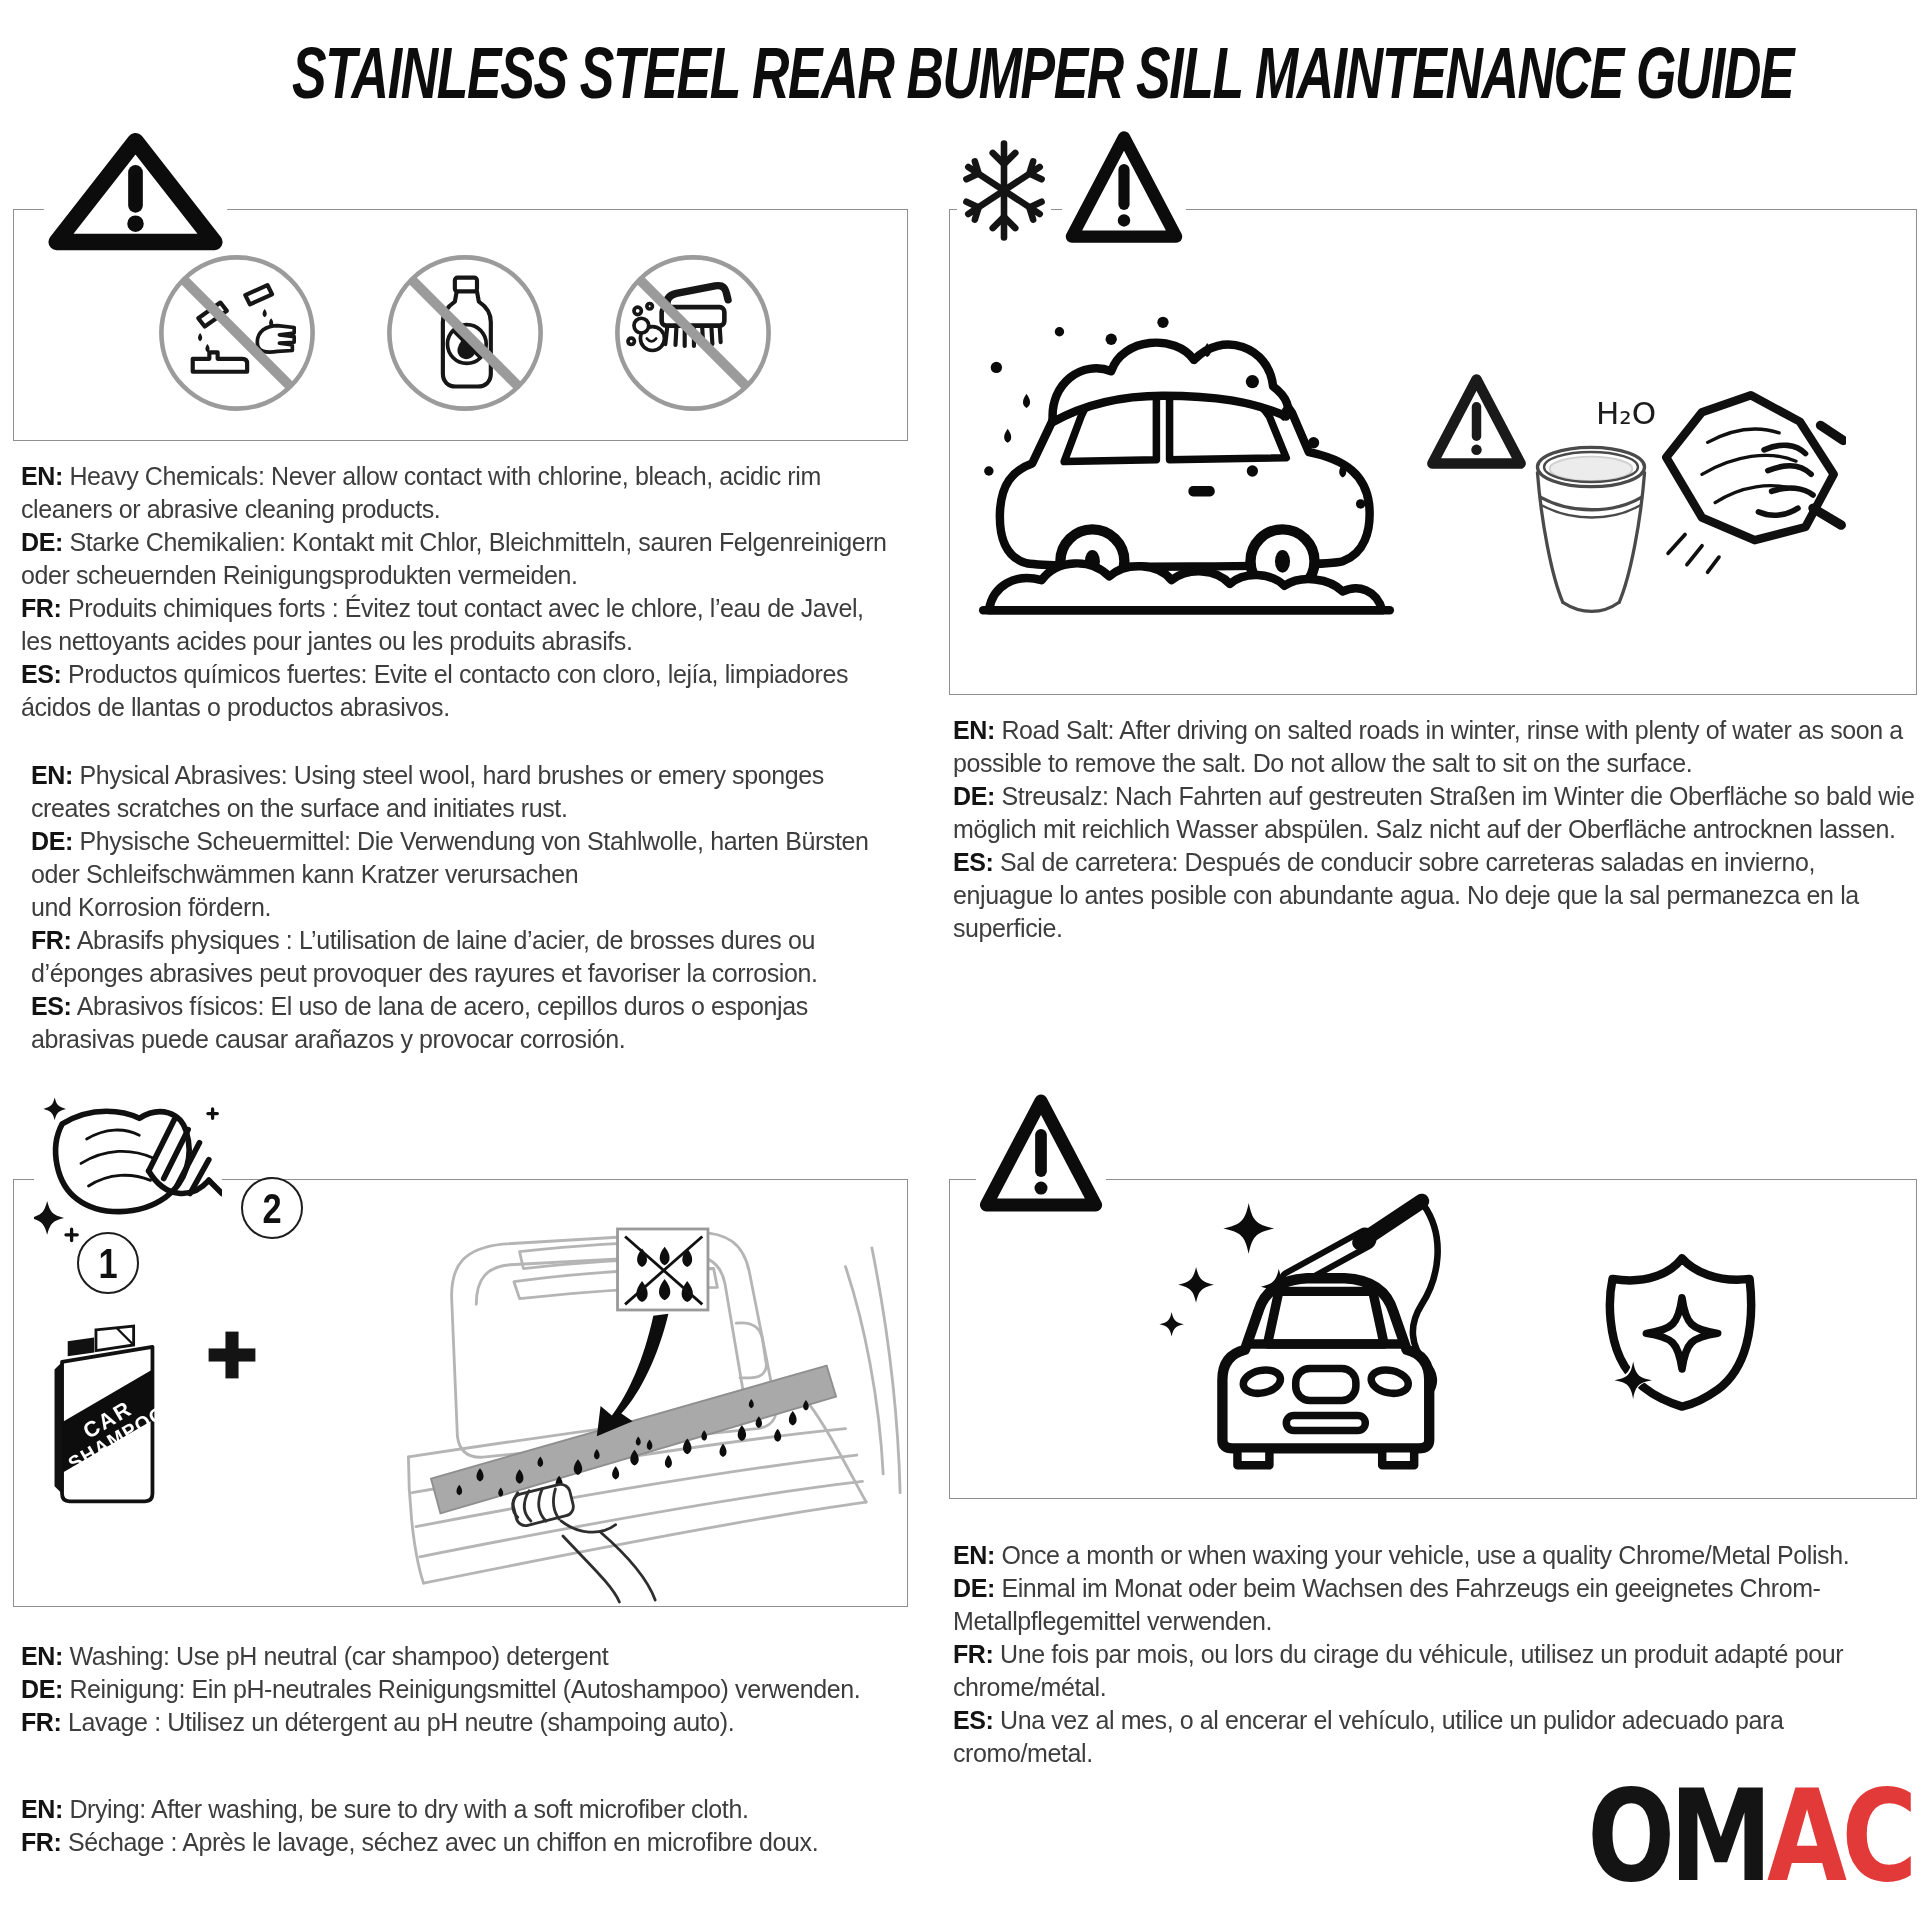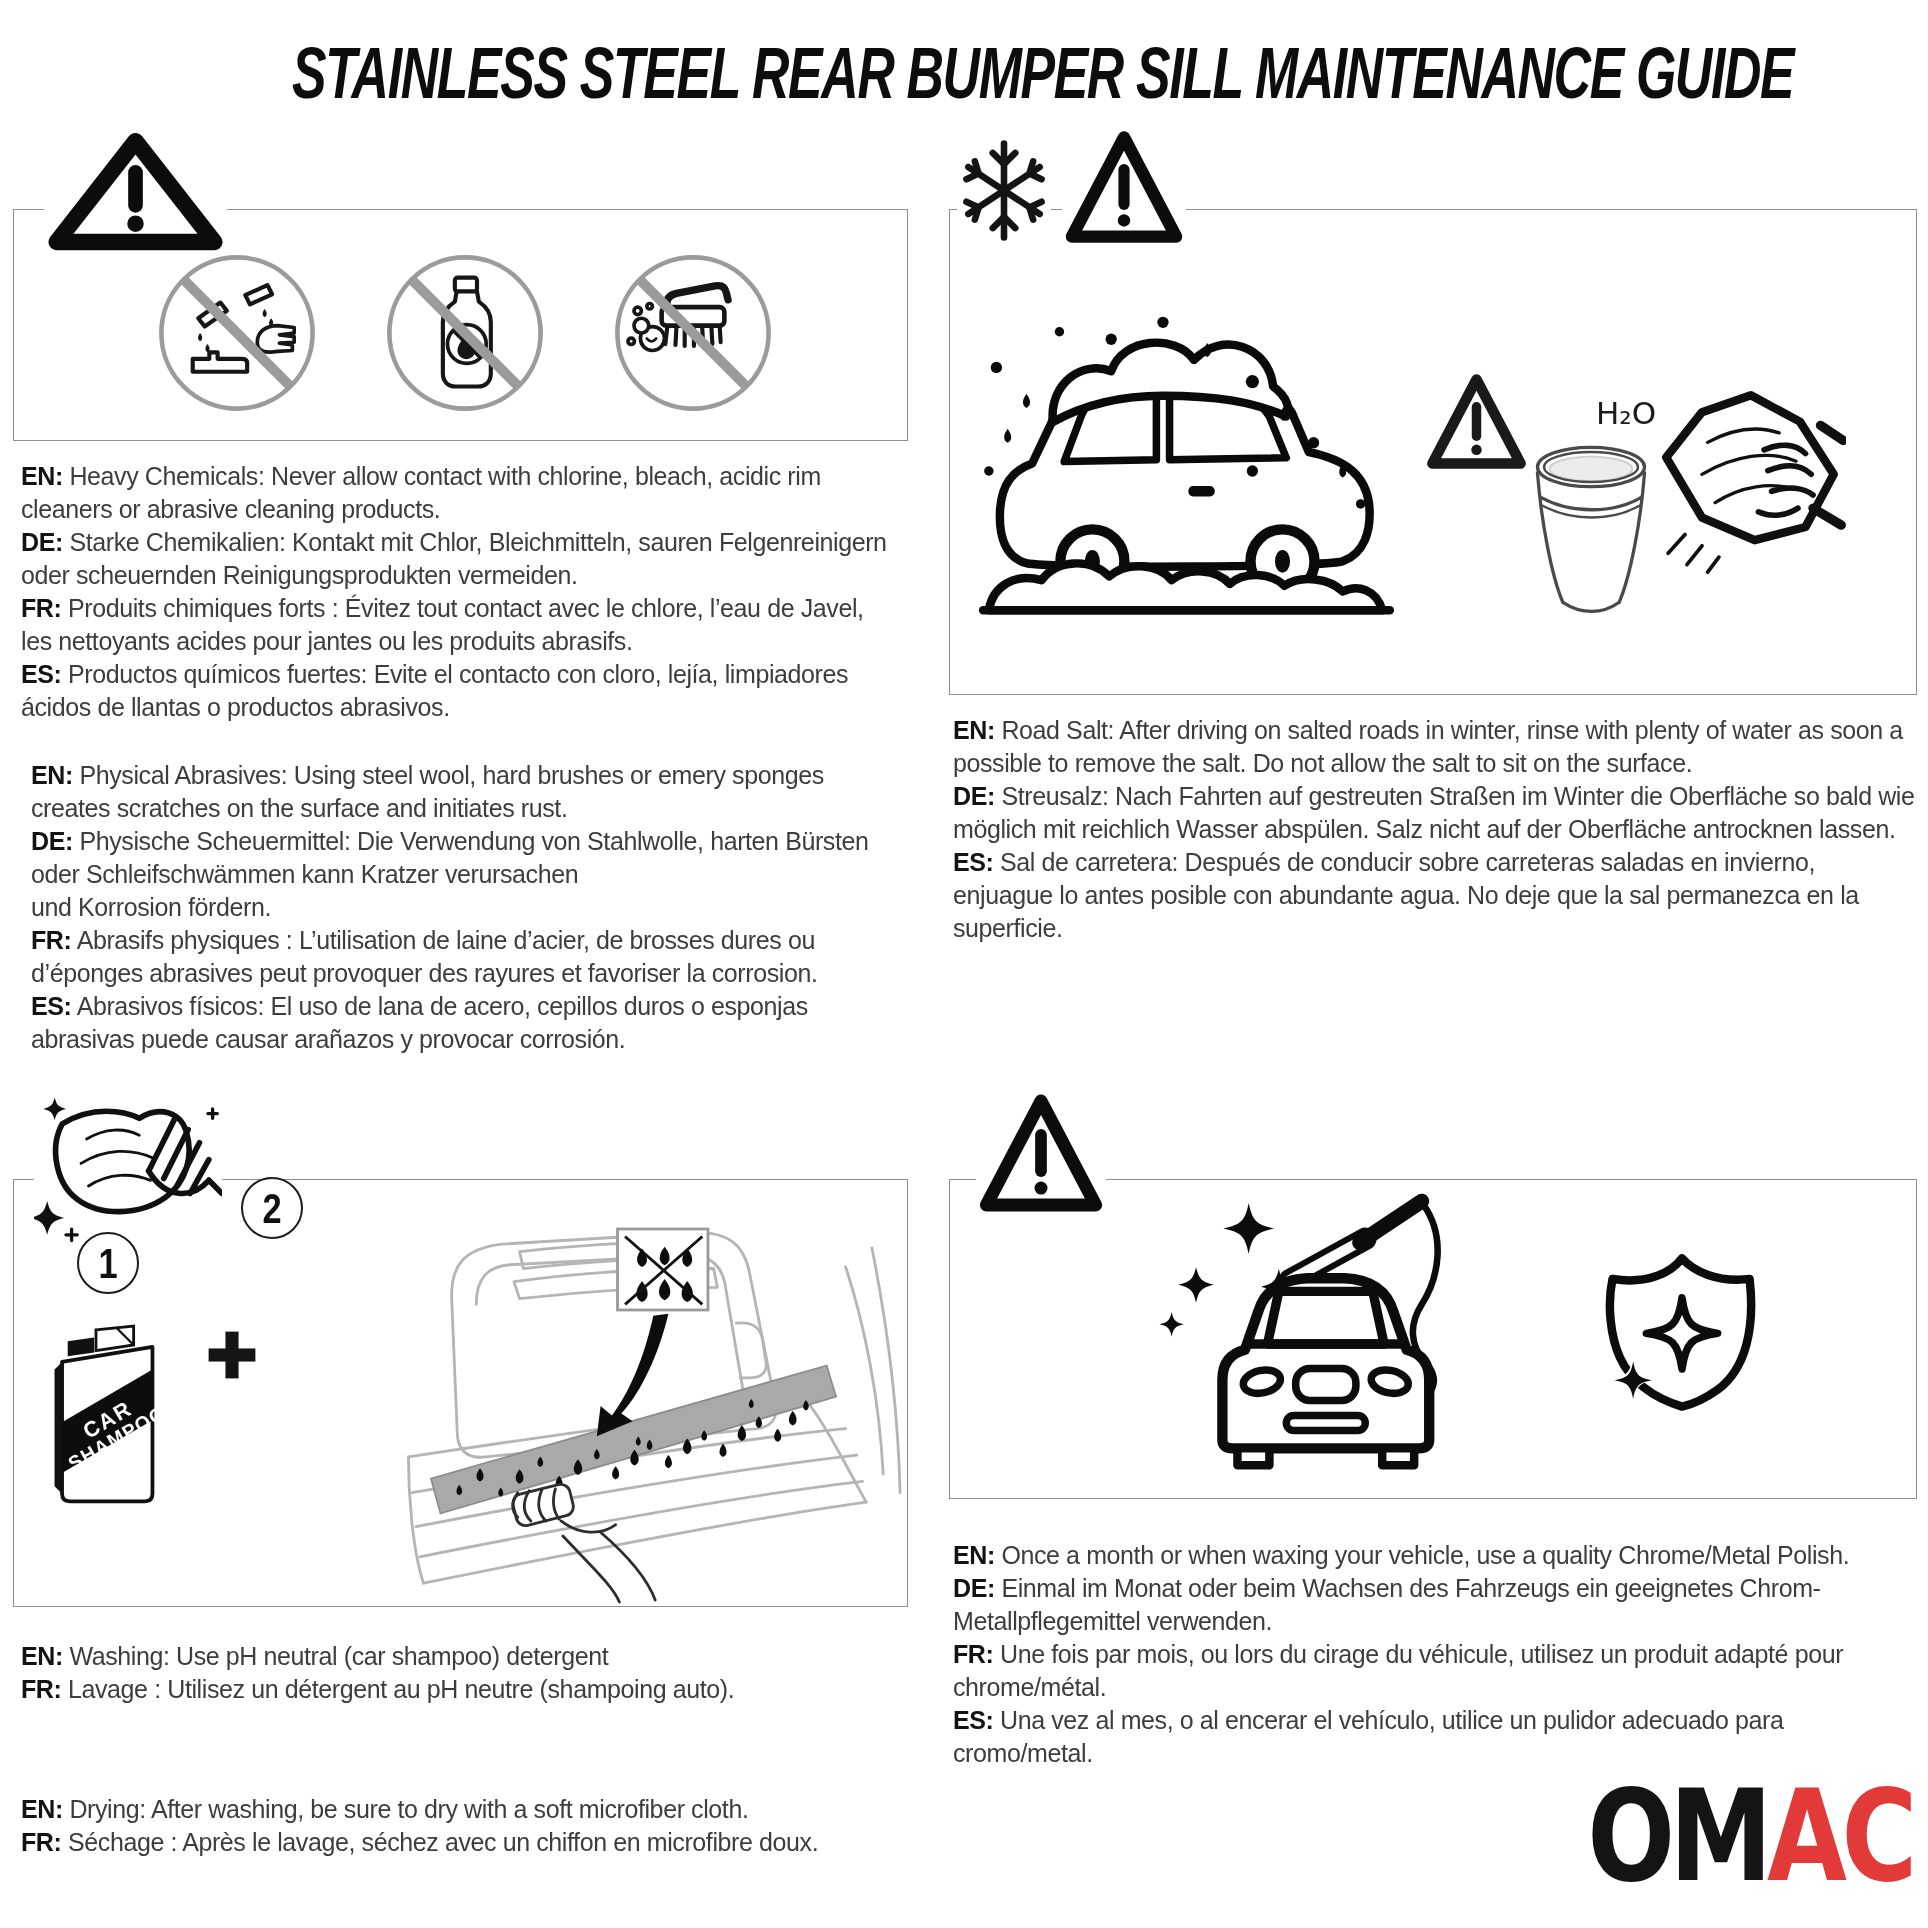--- a/index.html
+++ b/index.html
@@ -331,20 +331,21 @@
       <path d="M238 296 C232 310 234 322 242 330" fill="none"></path>
       <path d="M252 296 C248 310 250 320 256 328" fill="none"></path>
       <path d="M258 330 C276 344 300 346 316 334" fill="none"></path>
       <path d="M300 342 C330 368 350 392 358 414" fill="none"></path>
       <path d="M260 346 C290 378 312 398 320 416" fill="none"></path>
     </g>
   </svg>
 
   <div class="tblock" style="left:21px;top:1640px;width:876px;">
     <p class="entry"><b>EN:</b> <span class="tx">Washing: Use pH neutral (car shampoo) detergent</span></p>
+    <p class="entry"><b>DE:</b> <span class="tx">Reinigung: Ein pH-neutrales Reinigungsmittel (Autoshampoo) verwenden.</span></p>
     <p class="entry"><b>FR:</b> <span class="tx">Lavage : Utilisez un détergent au pH neutre (shampoing auto).</span></p>
   </div>
 
   <div class="tblock" style="left:21px;top:1793px;width:876px;">
     <p class="entry"><b>EN:</b> <span class="tx">Drying: After washing, be sure to dry with a soft microfiber cloth.</span></p>
     <p class="entry"><b>FR:</b> <span class="tx">Séchage : Après le lavage, séchez avec un chiffon en microfibre doux.</span></p>
     <p class="entry"> </p>
   </div>
 
   <div class="panel" style="left:949px;top:1179px;width:966px;height:318px;"></div>

